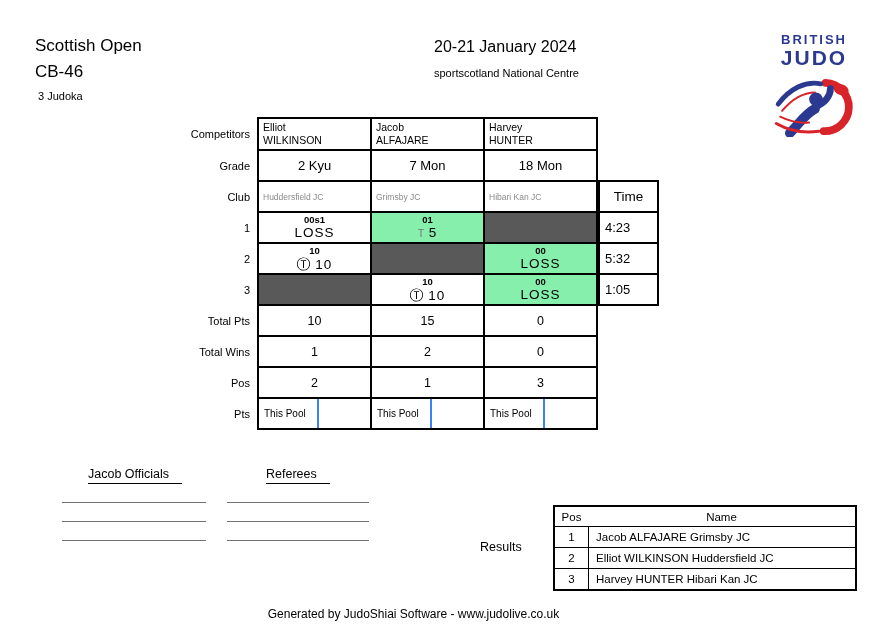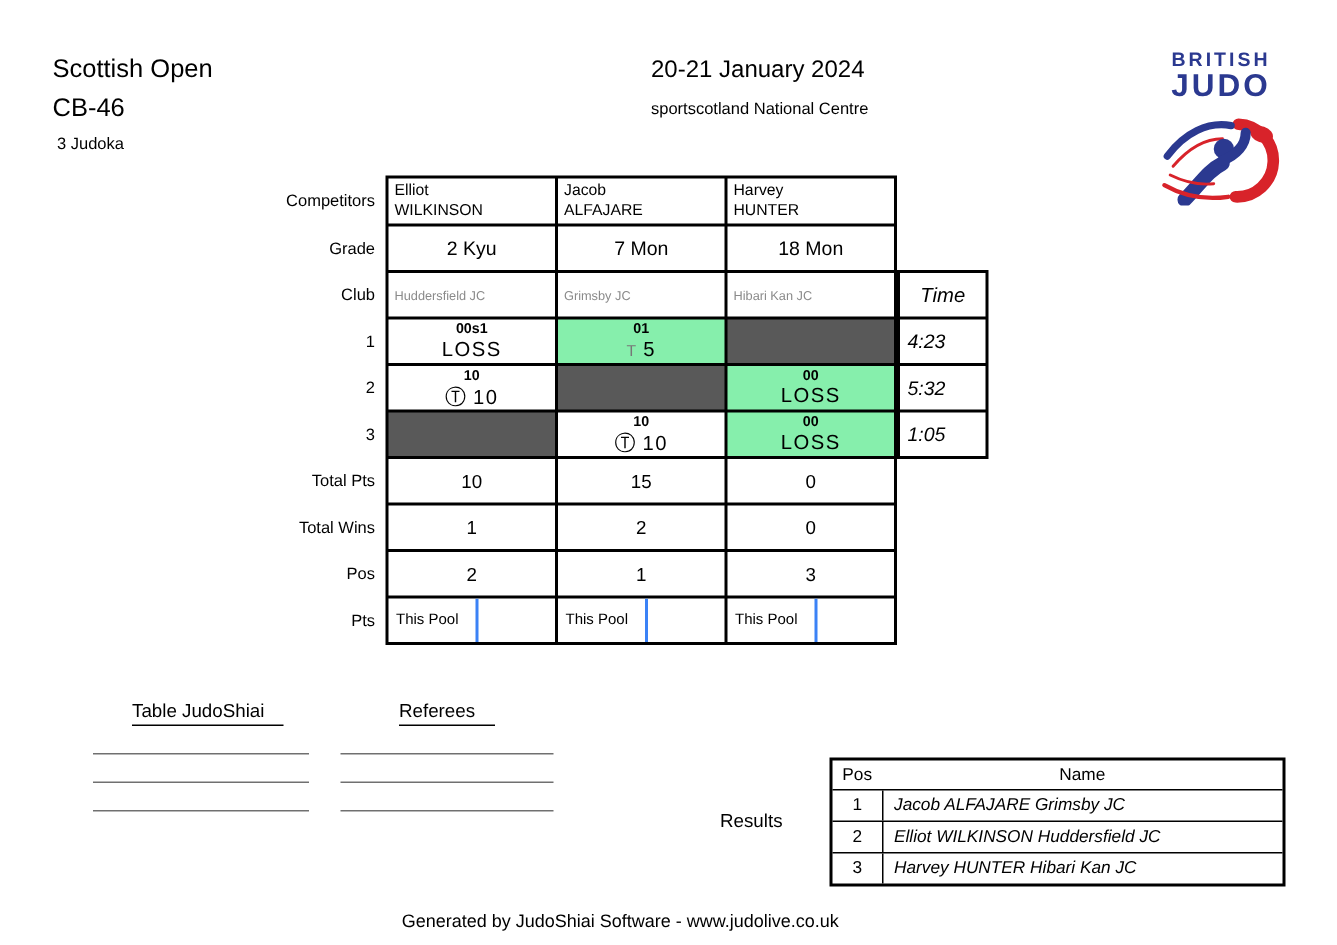--- a/index.html
+++ b/index.html
@@ -41,40 +41,40 @@
   .blocked{background:#595959;}
   .hl{background:#86efac;}
   .c-total{display:flex;align-items:center;justify-content:center;font-size:12.5px;}
   .c-pts{display:flex;}
   .pts-left{width:53px;border-right:2px solid #3b82f6;display:flex;align-items:center;
             padding-left:5px;font-size:10px;}
   .pts-right{flex:1;}
 
   
   .time-box{position:absolute;left:598px;top:180px;background:#000;padding:2px;width:57px;
-            display:grid;grid-template-rows:29px 29px 29px 29px;gap:2px;font-style:italic;}
+            display:grid;grid-template-rows:29px 29px 29px 29px;gap:2px;}
   .t-head{background:#fff;display:flex;align-items:center;justify-content:center;font-size:13.5px;}
   .t-val{background:#fff;display:flex;align-items:center;padding-left:5px;font-size:13px;}
 
   
   .section-title{position:absolute;font-size:12.5px;border-bottom:1px solid #000;
                  padding:0 13px 2px 0;}
   .sig-line{position:absolute;border-top:1.5px solid #707070;height:0;}
 
   
   .results-label{position:absolute;left:480px;top:540px;font-size:12.5px;}
   .results-table{position:absolute;left:553px;top:505px;width:300px;border:2px solid #000;
                  background:#fff;font-size:11.5px;}
   .res-header{display:flex;height:19px;border-bottom:1px solid #000;align-items:center;}
   .res-h-pos{width:33px;text-align:center;}
   .res-h-name{flex:1;text-align:center;}
   .res-row{display:flex;height:20px;border-bottom:1px solid #000;align-items:stretch;}
   .res-row:last-child{border-bottom:none;}
   .res-pos{width:33px;border-right:1px solid #000;display:flex;align-items:center;justify-content:center;}
-  .res-name{flex:1;display:flex;align-items:center;padding-left:7px;font-style:italic;}
+  .res-name{flex:1;display:flex;align-items:center;padding-left:7px;}
 
   .footer{position:absolute;left:0;top:607px;width:827px;text-align:center;font-size:12px;}
 </style>
 </head>
 <body>
 
 <div class="page">
 
   <div class="hdr-left">
     <div class="hdr-title">Scottish Open</div>
@@ -193,21 +193,21 @@
     </div>
   </div>
 
   <div class="time-box">
     <div class="t-head">Time</div>
     <div class="t-val">4:23</div>
     <div class="t-val">5:32</div>
     <div class="t-val">1:05</div>
   </div>
 
-  <div class="section-title" style="left:88px;top:467px;">Table JudoShiai</div>
+  <div class="section-title" style="left:88px;top:467px;">Jacob Officials</div>
   <div class="section-title" style="left:266px;top:467px;">Referees</div>
 
   <div class="sig-line" style="left:62px;top:502px;width:144px;"></div>
   <div class="sig-line" style="left:62px;top:521px;width:144px;"></div>
   <div class="sig-line" style="left:62px;top:540px;width:144px;"></div>
   <div class="sig-line" style="left:227px;top:502px;width:142px;"></div>
   <div class="sig-line" style="left:227px;top:521px;width:142px;"></div>
   <div class="sig-line" style="left:227px;top:540px;width:142px;"></div>
 
   <div class="results-label">Results</div>

